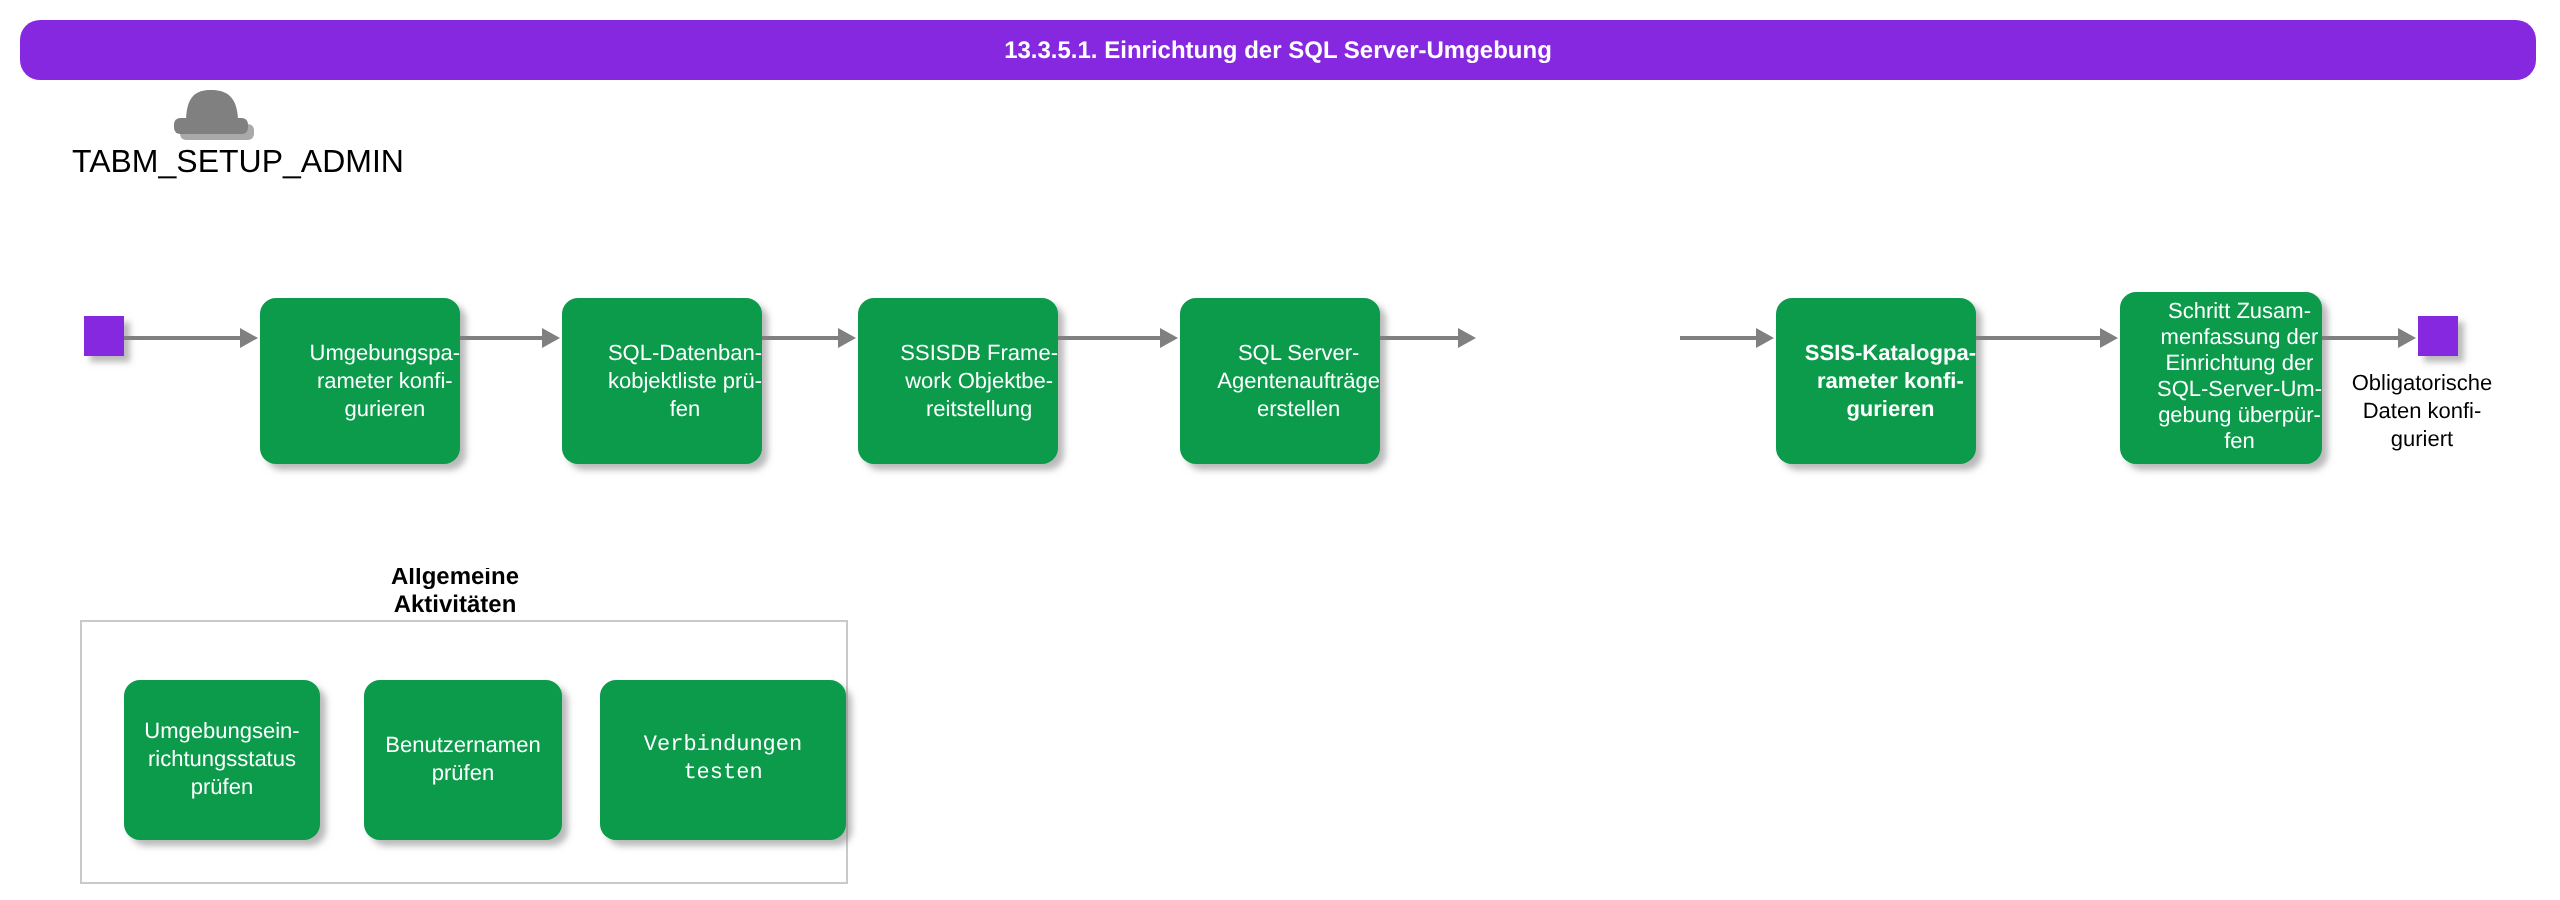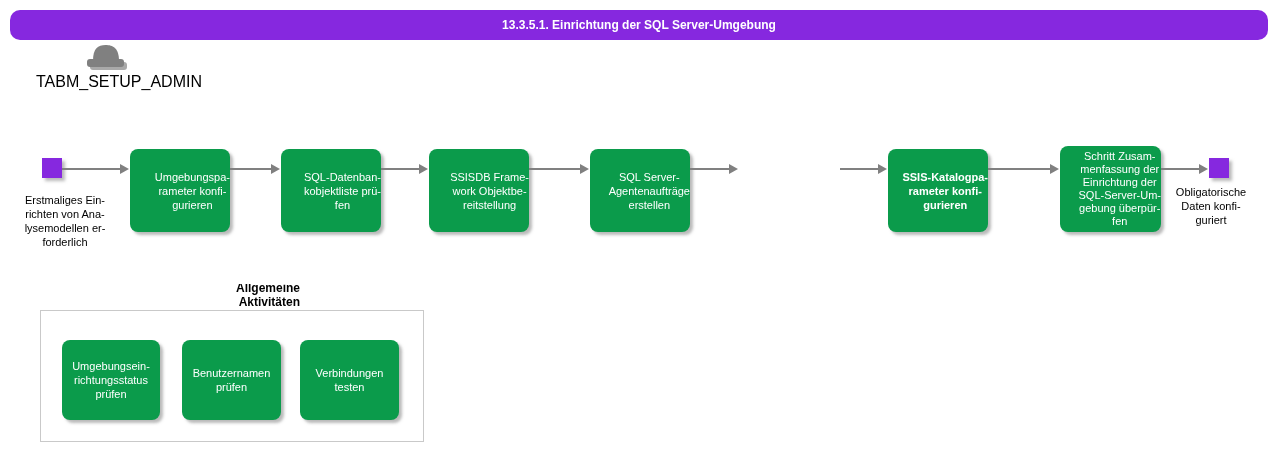--- a/index.html
+++ b/index.html
@@ -51,51 +51,47 @@
   .group-box{
     position:absolute;left:40px;top:310px;width:382px;height:130px;
     border:1px solid #c9c9c9;background:#ffffff;
   }
   .group-title-clip{
     position:absolute;left:155px;top:284px;width:145px;height:26px;
     overflow:hidden;text-align:center;
   }
   .group-title-text{
     margin-top:-3px;font-weight:bold;font-size:12px;line-height:14px;
-    color:#000;white-space:pre-line;text-align:right;
+    color:#000;white-space:pre-line;
   }
   .gnode{
     position:absolute;top:340px;height:80px;background:#0b9b4b;color:#fff;
     border-radius:8px;font-size:11px;line-height:14px;display:flex;
     align-items:center;justify-content:center;text-align:center;
     white-space:pre-line;box-shadow:3px 3px 3px rgba(130,130,130,.55);
   }
-  .g1{left:62px;width:98px;} .g2{left:182px;width:99px;} .g3{left:300px;width:99px;}
+  .g1{left:62px;width:98px;} .g2{left:182px;width:99px;} .g3{left:300px;width:123px;font-family:Liberation Mono, monospace;}
 </style>
 </head>
 <body>
 
 <div class="canvas">
 
   <div class="titlebar">
     <span>13.3.5.1. Einrichtung der SQL Server-Umgebung</span>
   </div>
 
   <svg class="actor-icon" viewBox="0 0 44 30" xmlns="http://www.w3.org/2000/svg">
     <rect x="6" y="20" width="37" height="8" rx="3" fill="#a9a9a9"></rect>
     <path d="M9 19 C9 6 14 3 21.5 3 C29 3 35 6 35 19 Z" fill="#808080"></path>
     <rect x="3" y="17" width="37" height="8" rx="3" fill="#808080"></rect>
   </svg>
   <div class="actor-label">TABM_SETUP_ADMIN</div>
 
   <div class="sq start"></div>
-  <div class="flow-label start">Erstmaliges Ein-
-richten von Ana-
-lysemodellen er-
-forderlich</div>
 
   <div class="arrow a1"></div>
   <div class="node n1">
     <span>Umgebungspa-
 rameter konfi-
 gurieren</span>
   </div>
   <div class="arrow a2"></div>
   <div class="node n2">
     <span>SQL-Datenban-

